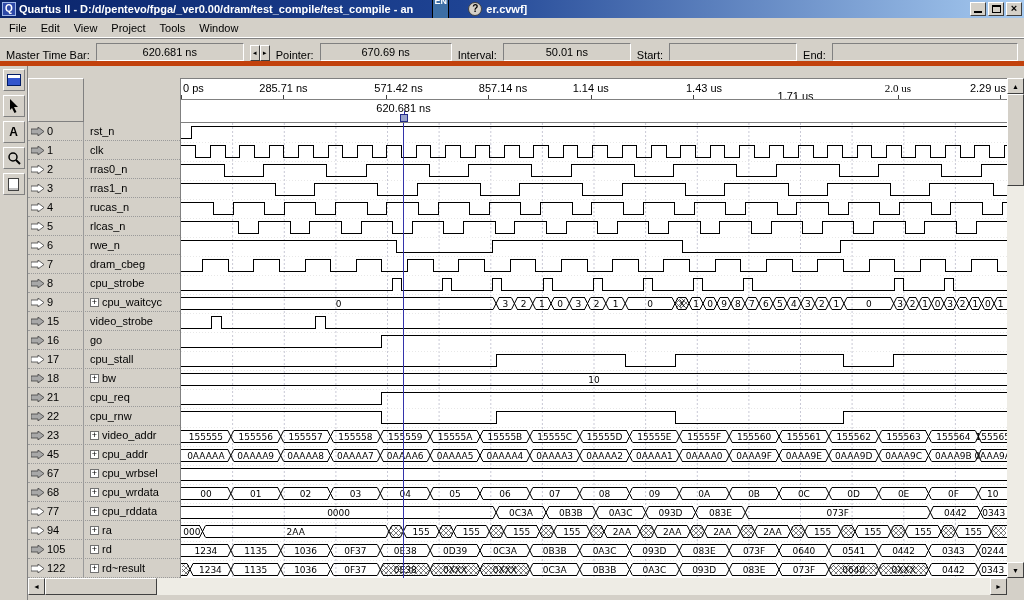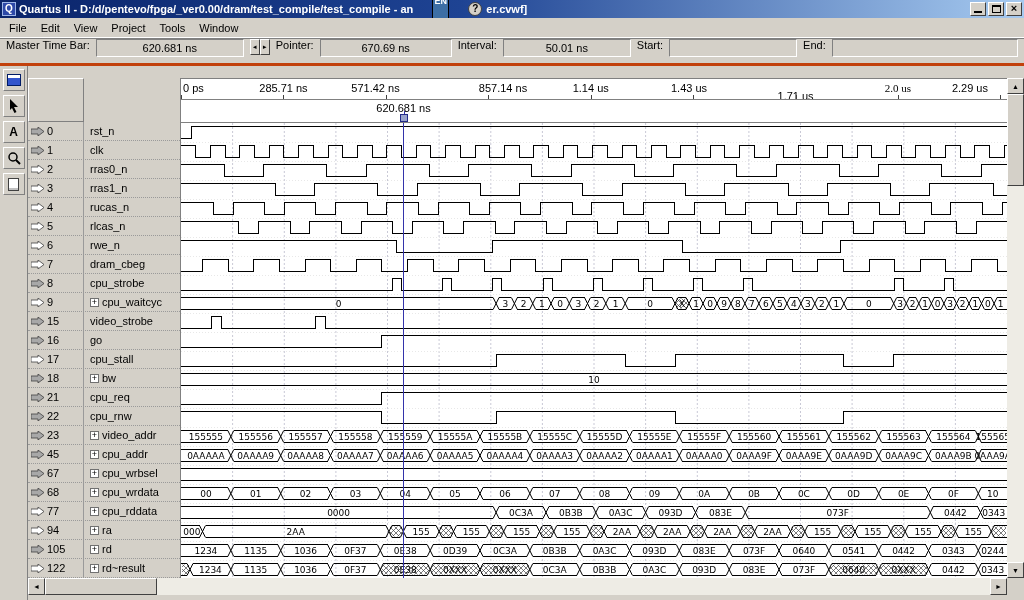--- a/index.html
+++ b/index.html
@@ -9,21 +9,21 @@
 .app-icon{width:14px;height:14px;background:#2d49a8;border:1px solid #9db6e8;color:#fff;font-size:10px;line-height:12px;text-align:center;margin-right:3px;flex:none}
 .t-text{font-size:11px;flex:none}
 .en-badge{flex:none;width:17px;height:30px;background:#3c6ea5;border:1px solid #000;color:#fff;font-size:9px;font-weight:bold;line-height:12px;text-align:center;margin:0 19px}
 .help-badge{flex:none;width:14px;height:14px;background:#d4d0c8;border:1px solid #404040;color:#000;border-radius:7px;font-size:10px;font-weight:bold;line-height:12px;text-align:center;margin-right:4px}
 .tb-spacer{flex:1}
 .winbtn{flex:none;width:16px;height:14px;background:#d4d0c8;border:1px solid;border-color:#fff #404040 #404040 #fff;color:#000;font-size:11px;line-height:11px;text-align:center;margin-left:2px;font-weight:bold;position:relative}
 .glyph-min{position:absolute;left:3px;bottom:2px;width:8px;height:2px;background:#000}
 .glyph-restore{position:absolute;left:3px;top:2px;width:9px;height:8px;border:1px solid #000;border-top-width:2px}
 .menubar{height:20px;background:#d4d0c8;display:flex;align-items:center;padding-left:2px;border-bottom:1px solid #fff}
 .menu-item{padding:2px 7px}
-.toolbar{height:28px;display:flex;align-items:flex-start;gap:6px;padding:0 6px;border-top:1px solid #808080;border-bottom:3px solid #c2410c;background:#d4d0c8;white-space:nowrap}
+.toolbar{height:28px;display:flex;align-items:flex-end;gap:6px;padding:0 6px;border-top:1px solid #808080;border-bottom:5px solid #c2410c;background:#d4d0c8;white-space:nowrap}
 .tlabel{flex:none}
 .tbox{height:18px;border:1px solid;border-color:#808080 #fff #fff #808080;display:flex;align-items:center;justify-content:center;background:#d4d0c8;flex:none;overflow:hidden}
 .mini-btns{display:flex;flex:none}
 .mini{width:10px;height:16px;background:#d4d0c8;border:1px solid;border-color:#fff #404040 #404040 #fff;font-size:6px;display:flex;align-items:center;justify-content:center}
 .main{display:flex;height:538px}
 .left-toolbar{width:28px;background:#d4d0c8;border-right:1px solid #808080;padding-top:3px;display:flex;flex-direction:column;align-items:center;gap:4px;flex:none}
 .ltb-btn{width:22px;height:22px;display:flex;align-items:center;justify-content:center;background:#d4d0c8;border:1px solid;border-color:#fff #808080 #808080 #fff}
 .icon-report{width:14px;height:12px;background:#3355cc;border:1px solid #001b66;box-shadow:inset 0 3px 0 #fff}
 .icon-doc{width:11px;height:13px;background:#fff;border:1px solid #404040;box-shadow:inset 0 -2px 0 #c0c0c0}
 .right-col{flex:1;display:flex;flex-direction:column}
@@ -425,33 +425,33 @@
                 </div>
               </div>
             </div>
         </div>
         <div class="wave-area">
           <div class="ruler" id="ruler">
               <span class="tick-label" style="left: 2px;">0 ps</span>
               <i class="tick-mark" style="left: 0px;"></i>
               <span class="tick-label" style="left: 102.429px; transform: translateX(-50%);">285.71 ns</span>
               <i class="tick-mark" style="left: 102.429px;"></i>
-              <span class="tick-label" style="left: 189px; transform: translateX(-50%); padding-left: 11px;">571.42 ns</span>
+              <span class="tick-label" style="left: 212px; transform: translateX(-50%); padding-left: 11px;">571.42 ns</span>
               <i class="tick-mark" style="left: 204.858px;"></i>
               <span class="tick-label" style="left: 322px; transform: translateX(-50%);">857.14 ns</span>
               <i class="tick-mark" style="left: 307.291px;"></i>
               <span class="tick-label" style="left: 409.723px; transform: translateX(-50%);">1.14 us</span>
               <i class="tick-mark" style="left: 409.723px;"></i>
-              <span class="tick-label" style="left: 508px; transform: translateX(-50%);">1.43 us</span>
+              <span class="tick-label" style="left: 523px; transform: translateX(-50%);">1.43 us</span>
               <i class="tick-mark" style="left: 512.152px;"></i>
               <span class="tick-label" style="left: 614.581px; transform: translateX(-50%); margin-top: 8px;">1.71 us</span>
               <i class="tick-mark" style="left: 614.581px;"></i>
               <span class="tick-label" style="left: 717.014px; transform: translateX(-50%); font-family: Liberation Serif, serif;">2.0 us</span>
               <i class="tick-mark" style="left: 717.014px;"></i>
-              <span class="tick-label" style="right: 19px;">2.29 us</span>
+              <span class="tick-label" style="right: 1px;">2.29 us</span>
               <i class="tick-mark" style="left: 819.443px;"></i>
             </div>
           <div class="marker-row" id="marker-row">
               <span class="marker-label" style="left:222.51844878472224px">620.681 ns</span>
               <i class="marker-vline" style="left:222.51844878472224px"></i>
               <i class="marker-handle" style="left:218.51844878472224px"></i>
             </div>
           <div class="wave-rows" id="wave-rows">
               <svg width="826" height="456" style="display:block">
                 <defs>

